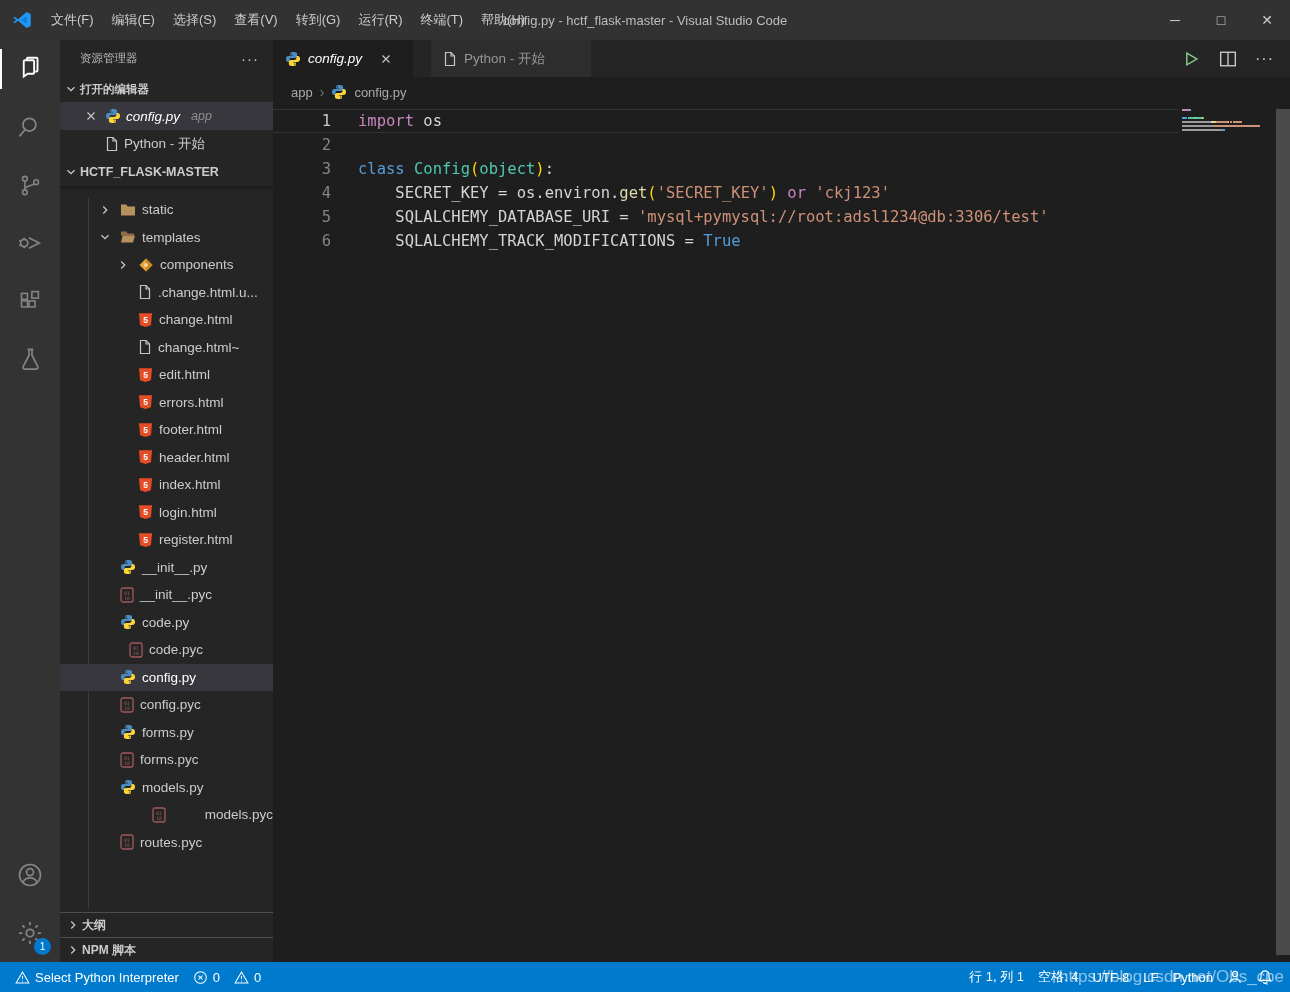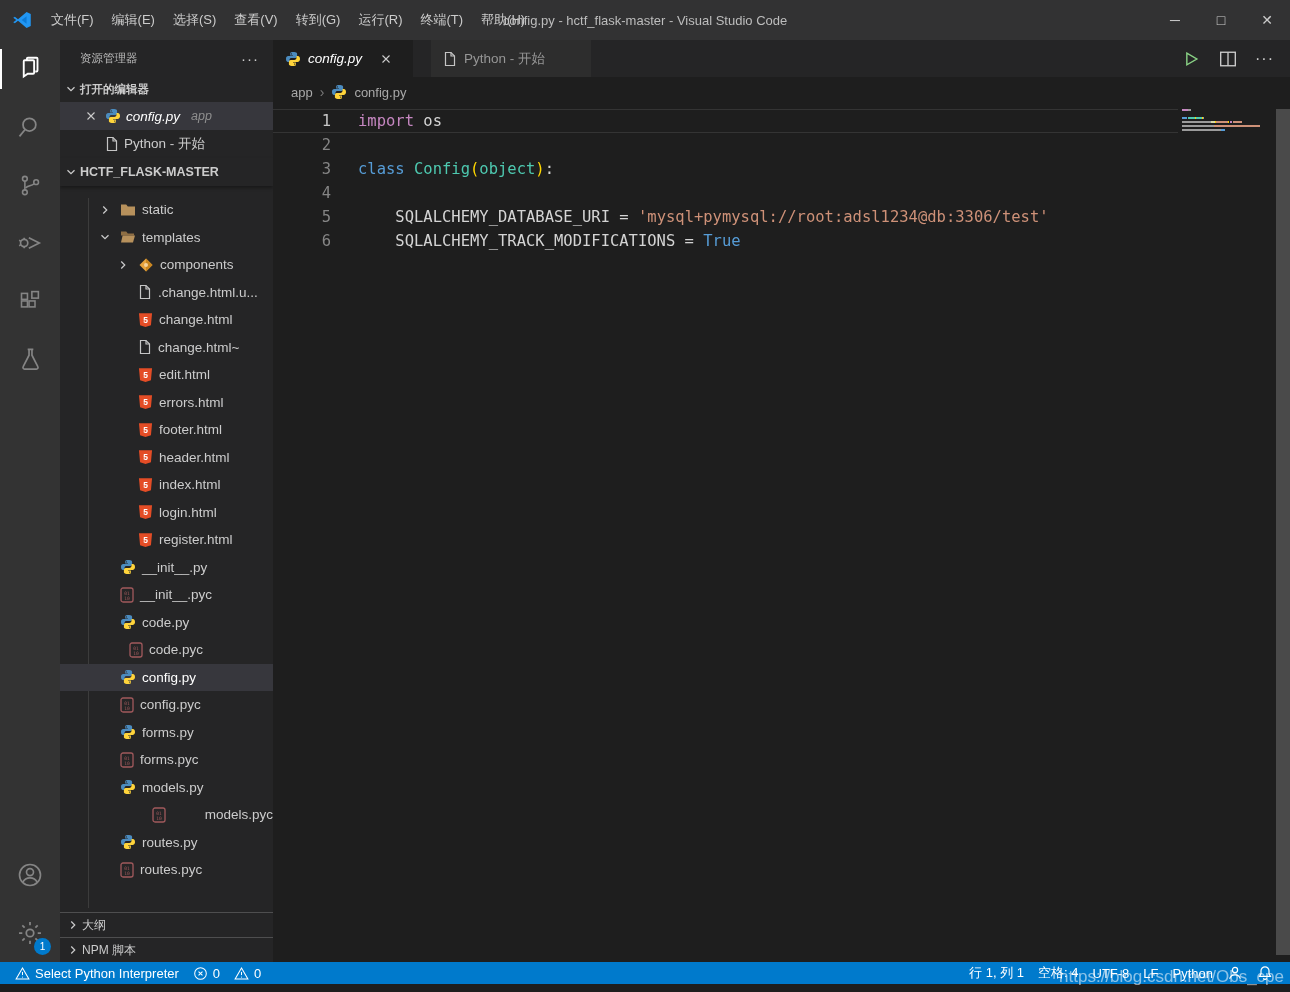--- a/index.html
+++ b/index.html
@@ -37,21 +37,21 @@
   .oe-row.selected { background:#37373d; color:#ffffff; }
   .oe-close { width:18px; color:#cccccc; }
   .oe-name-italic { font-style:italic; }
   .oe-detail { color:#8f8f8f; font-style:italic; margin-left:6px; font-size:12.5px; }
   .proj-h { height:28px; font-size:12.5px; box-shadow:0 2px 3px rgba(0,0,0,.35); position:relative; z-index:2; }
   .tree { flex:1; position:relative; padding-top:10px; overflow:hidden; }
   .tree-guide { position:absolute; left:28px; top:12px; bottom:4px; width:1px; background:#3c3c3c; }
   .tree-row { height:27.5px; display:flex; align-items:center; gap:6px; font-size:13.5px; color:#cccccc; position:relative; }
   .tree-row.selected { background:#37373d; color:#ffffff; }
   .chev-slot { width:18px; display:inline-flex; justify-content:center; color:#cccccc; flex:none; }
-  .panel-h { height:25px; flex:none; display:flex; align-items:center; border-top:1px solid rgba(204,204,204,.25); font-weight:normal; font-size:12px; color:#cccccc; padding-left:4px; }
+  .panel-h { height:25px; flex:none; display:flex; align-items:center; border-top:1px solid rgba(204,204,204,.25); font-weight:bold; font-size:12px; color:#cccccc; padding-left:4px; }
 
   
   .editor { flex:1; display:flex; flex-direction:column; background:#1e1e1e; position:relative; min-width:0; }
   .tabbar { height:37px; flex:none; background:#252526; display:flex; align-items:stretch; }
   .tab { display:flex; align-items:center; gap:7px; padding:0 12px; font-size:13.5px; min-width:140px; }
   .tab.active { background:#1e1e1e; color:#ffffff; }
   .tab.active .tab-label { font-style:italic; }
   .tab.inactive { background:#2d2d2d; color:#969696; margin-left:18px; min-width:160px; }
   .tab-close { margin-left:10px; color:#cccccc; }
   .editor-actions { margin-left:auto; display:flex; align-items:center; gap:18px; padding-right:16px; color:#cccccc; }
@@ -65,21 +65,21 @@
   .code-text { padding-left:27px; white-space:pre; }
   .tok-kw{color:#C586C0}.tok-kw2{color:#569CD6}.tok-cls{color:#4EC9B0}
   .tok-fn{color:#DCDCAA}.tok-br{color:#FFD700}.tok-str{color:#CE9178}.tok-fg{color:#D4D4D4}
   .minimap { position:absolute; top:2px; right:16px; width:92px; }
   .mm-line { height:2px; margin-bottom:2px; display:flex; }
   .mm-seg { height:2px; display:inline-block; }
   .scrollbar { position:absolute; top:0; right:0; width:14px; height:100%; }
   .scroll-thumb { position:absolute; top:2px; right:0; width:14px; height:99%; background:#4a4a4a; }
 
   
-  .statusbar { height:22px; background:#007acc; display:flex; align-items:center; color:#ffffff; font-size:13px; padding:0 10px 0 8px; position:relative; }
+  .statusbar { height:30px; background:#007acc; display:flex; align-items:center; color:#ffffff; font-size:13px; padding:0 10px 0 8px; position:relative; }
   .sb-item { display:flex; align-items:center; gap:5px; padding:0 7px; height:100%; white-space:nowrap; }
   .sb-group-right { margin-left:auto; display:flex; height:100%; }
 
   .watermark { position:absolute; right:6px; bottom:5px; color:rgba(255,255,255,.55); font-size:17px; z-index:20; pointer-events:none;margin-left:11px; }
 </style>
 </head>
 <body>
 
 <div class="titlebar">
   <span class="tb-logo icon">
@@ -471,30 +471,20 @@
         <div class="tree-row" style="padding-left: 36px; justify-content: space-between;">
           <span class="chev-slot"></span>
           <span class="icon">
             <svg width="14" height="16" viewBox="0 0 14 16">
               <rect x="1" y="1" width="12" height="14" rx="2" fill="none" stroke="#a1595c" stroke-width="1.3"></rect>
               <text x="7" y="7.6" font-size="4.6" fill="#a1595c" text-anchor="middle" font-family="monospace">01</text>
               <text x="7" y="12.6" font-size="4.6" fill="#a1595c" text-anchor="middle" font-family="monospace">10</text>
             </svg>
           </span>
           <span>models.pyc</span>
-        </div>
-        <div class="tree-row" style="padding-left: 36px;">
-          <span class="chev-slot"></span>
-          <span class="icon">
-            <svg width="16" height="16" viewBox="0 0 16 16">
-              <path fill="#4B8BBE" d="M7.9 1C5 1 5.1 2.3 5.1 2.3v2.1H8v.7H3.5S1 4.9 1 8c0 3.1 2.2 3 2.2 3h1.3V9.2s-.1-2.2 2.1-2.2h3.4s2.1 0 2.1-2V2.7S12.3 1 7.9 1zM6.3 2.3a.66.66 0 1 1 0 1.32.66.66 0 0 1 0-1.32z"></path>
-              <path fill="#FFD43B" d="M8.1 15c2.9 0 2.8-1.3 2.8-1.3v-2.1H8v-.7h4.5S15 11.1 15 8c0-3.1-2.2-3-2.2-3h-1.3v1.8s.1 2.2-2.1 2.2H6s-2.1 0-2.1 2v2.3S3.7 15 8.1 15zm1.6-1.3a.66.66 0 1 1 0-1.32.66.66 0 0 1 0 1.32z"></path>
-            </svg>
-          </span>
-          <span>routes.py</span>
         </div>
         <div class="tree-row" style="padding-left: 36px;">
           <span class="chev-slot"></span>
           <span class="icon">
             <svg width="14" height="16" viewBox="0 0 14 16">
               <rect x="1" y="1" width="12" height="14" rx="2" fill="none" stroke="#a1595c" stroke-width="1.3"></rect>
               <text x="7" y="7.6" font-size="4.6" fill="#a1595c" text-anchor="middle" font-family="monospace">01</text>
               <text x="7" y="12.6" font-size="4.6" fill="#a1595c" text-anchor="middle" font-family="monospace">10</text>
             </svg>
           </span>
@@ -582,20 +572,21 @@
         <div class="code-line">
           <div class="ln">2</div>
           <div class="code-text"></div>
         </div>
         <div class="code-line">
           <div class="ln">3</div>
           <div class="code-text"><span class="tok-kw2">class</span><span class="tok-fg"> </span><span class="tok-cls">Config</span><span class="tok-br">(</span><span class="tok-cls">object</span><span class="tok-br">)</span><span class="tok-fg">:</span></div>
         </div>
         <div class="code-line">
           <div class="ln">4</div>
+          <div class="code-text"><span class="tok-fg">    SECRET_KEY = os.environ.</span><span class="tok-fn">get</span><span class="tok-br">(</span><span class="tok-str">'SECRET_KEY'</span><span class="tok-br">)</span><span class="tok-fg"> </span><span class="tok-kw">or</span><span class="tok-fg"> </span><span class="tok-str">'ckj123'</span></div>
         </div>
         <div class="code-line">
           <div class="ln">5</div>
           <div class="code-text"><span class="tok-fg">    SQLALCHEMY_DATABASE_URI = </span><span class="tok-str">'mysql+pymysql://root:adsl1234@db:3306/test'</span></div>
         </div>
         <div class="code-line">
           <div class="ln">6</div>
           <div class="code-text"><span class="tok-fg">    SQLALCHEMY_TRACK_MODIFICATIONS = </span><span class="tok-kw2">True</span></div>
         </div>
         <div class="minimap" id="minimap">

